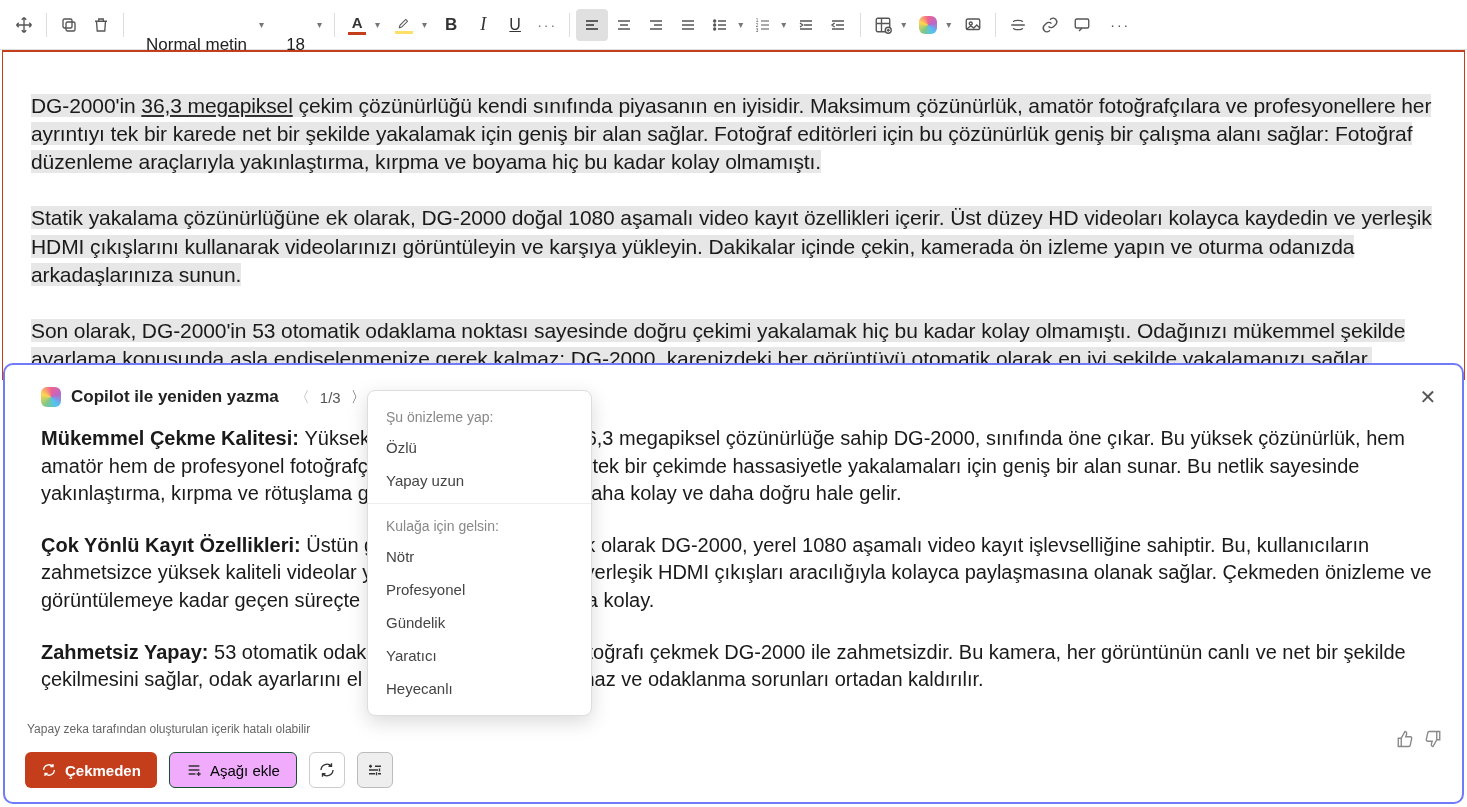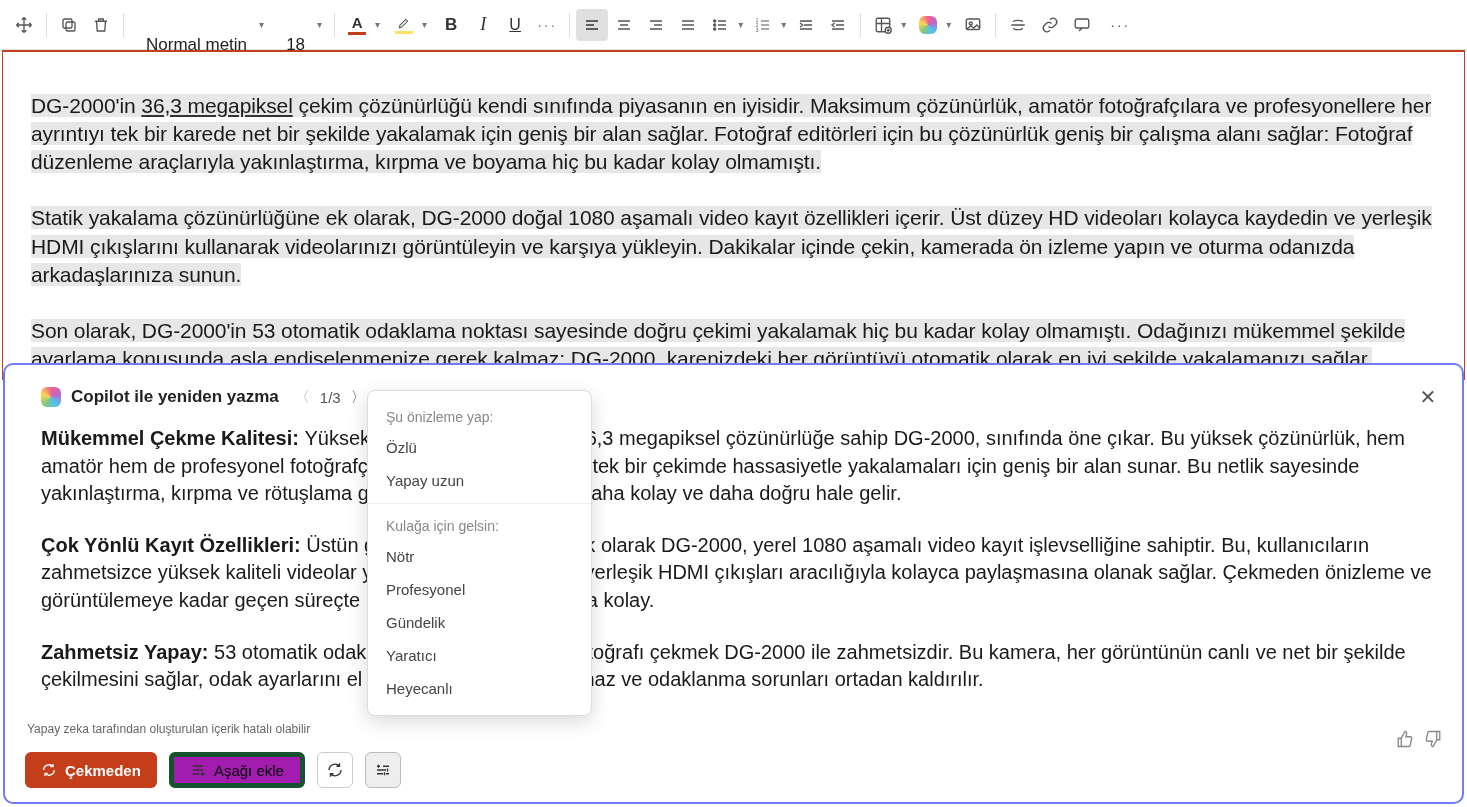--- a/index.html
+++ b/index.html
@@ -90,21 +90,21 @@
   .rewrite-body p { margin-bottom: 24px; }
   .rewrite-body strong { font-weight: 700; }
   .pane-footer {
     display: flex; align-items: center; gap: 12px;
     position: absolute; left: 20px; bottom: 14px; right: 20px;
   }
   .footnote { font-size: 12px; color: #666; margin-bottom: 10px; }
   .btn {
     height: 36px; border-radius: 6px; display:inline-flex;
     align-items:center; gap:8px; padding: 0 16px; font-size: 15px;
-    border: 5px solid #14532d; background: #a21caf; cursor:pointer;
+    border: 1px solid #14532d; background: #f0abfc; cursor:pointer;
   }
   .btn.primary {
     background: #c43e1c; color: #fff; border: none; font-weight: 600;
   }
   .btn-icon {
     width: 36px; height: 36px; border-radius: 6px; border:1px solid #ccc;
     display:inline-flex; align-items:center; justify-content:center;
     cursor:pointer; background:#fff;
   }
   .btn-icon.active { background: #eee; border-color:#bbb; }

